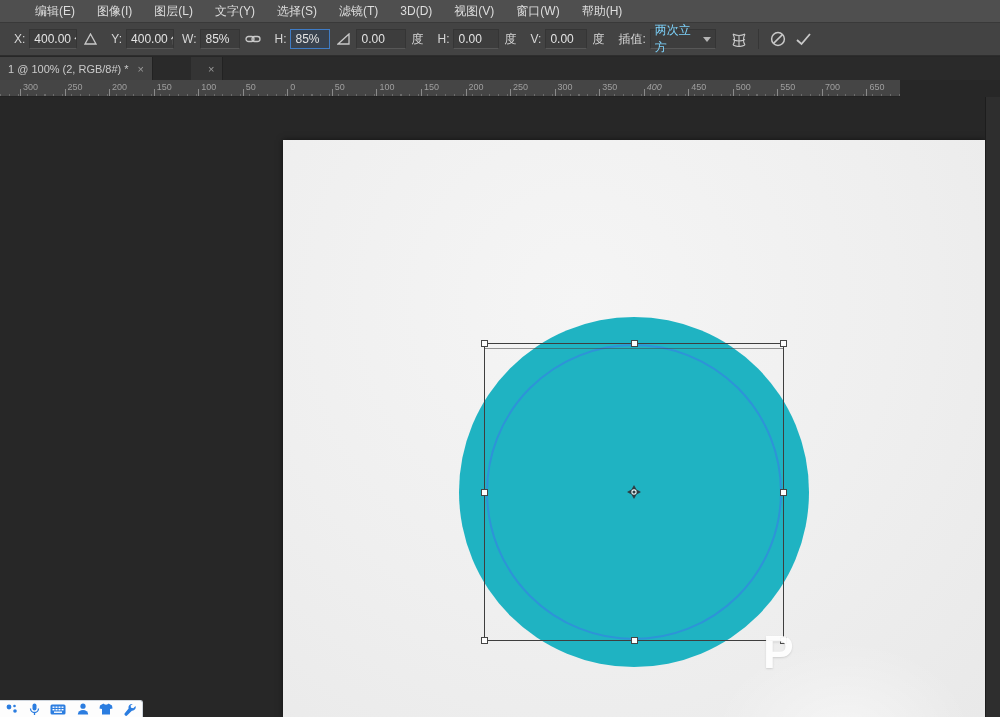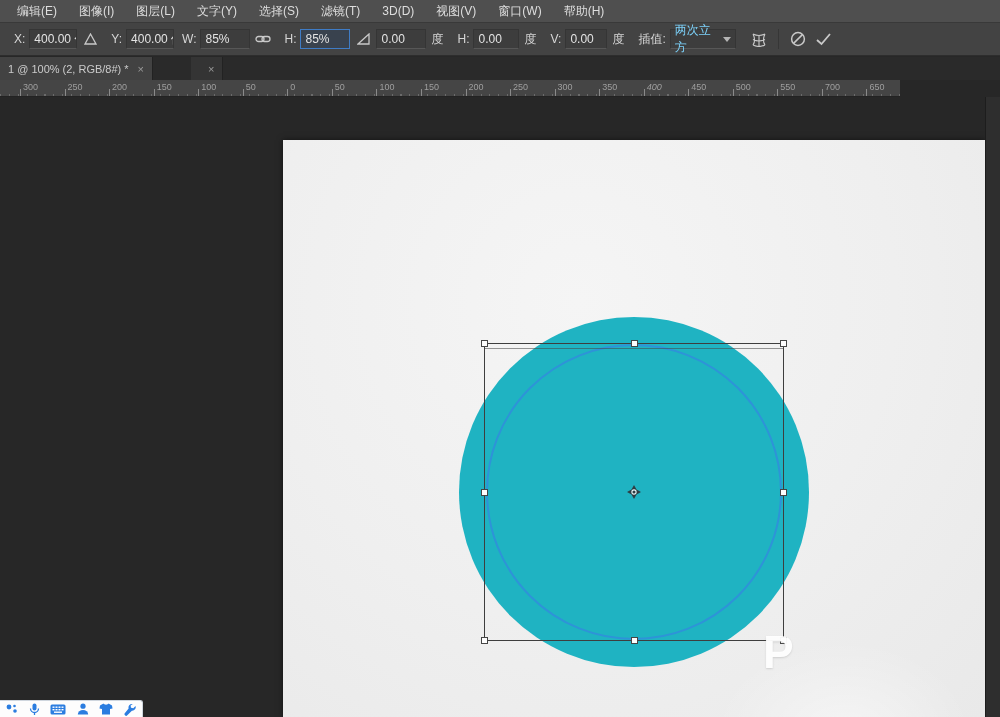--- a/index.html
+++ b/index.html
@@ -3,34 +3,34 @@
 <meta charset="utf-8">
 <style>
   * { margin:0; padding:0; box-sizing:border-box; }
   html,body { width:1000px; height:717px; overflow:hidden; background:#272727;
     font-family:"Liberation Sans","DejaVu Sans",sans-serif; }
   .app { position:relative; width:1000px; height:717px; }
 
   
   .menu-bar { position:absolute; left:0; top:0; width:1000px; height:23px;
     background:#4f4f4f; border-bottom:1px solid #393939;
-    display:flex; align-items:center; padding-left:6px; }
+    display:flex; align-items:center; padding-left:24px; }
   .menu-item { color:#dedede; font-size:12px; padding:0 11px; line-height:22px; cursor:default; }
 
   
   .options-bar { position:absolute; left:0; top:23px; width:1000px; height:33px;
     background:#434343; border-bottom:1px solid #2d2d2d;
     display:flex; align-items:center; padding-left:6px; color:#d6d6d6; font-size:12px; }
   .ob-label { margin:0 4px 0 8px; white-space:nowrap; }
   .ob-unit { margin:0 6px 0 5px; }
   .ob-field { height:20px; background:#3d3d3d; border:1px solid #353535;
     border-bottom-color:#575757; color:#e3e3e3; font-size:12px; line-height:18px;
     padding:0 4px; overflow:hidden; white-space:nowrap; }
   .ob-field.focused { border:1px solid #3f7cc6; background:#39424e; }
-  .w48{width:48px} .w52{width:50px} .w50{width:50px} .w46{width:46px} .w42{width:42px}
+  .w48{width:48px} .w52{width:40px} .w50{width:50px} .w46{width:46px} .w42{width:42px}
   .ob-btn { display:flex; align-items:center; justify-content:center;
     width:22px; height:22px; margin:0 2px; }
   .dropdown { display:flex; align-items:center; justify-content:space-between;
     width:66px; height:20px; background:#3d3d3d; border:1px solid #353535;
     border-bottom-color:#575757; padding:0 4px; color:#7dd3fc; }
   .chevron { width:0; height:0; border-left:4px solid transparent;
     border-right:4px solid transparent; border-top:5px solid #b5b5b5; margin-left:3px; }
   .ob-sep { width:1px; height:20px; background:#363636; margin:0 6px; }
 
   

